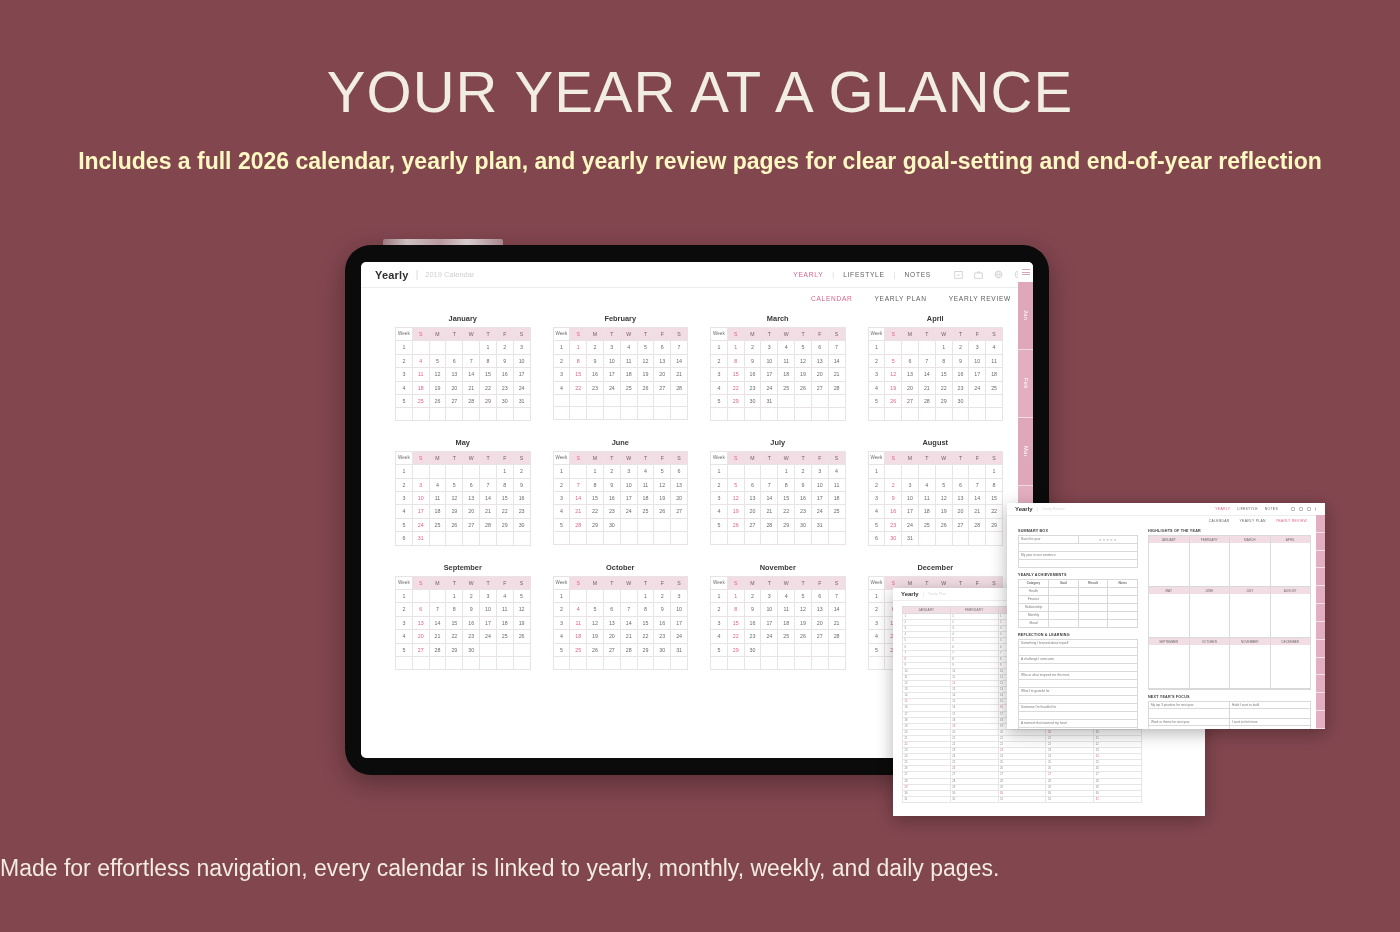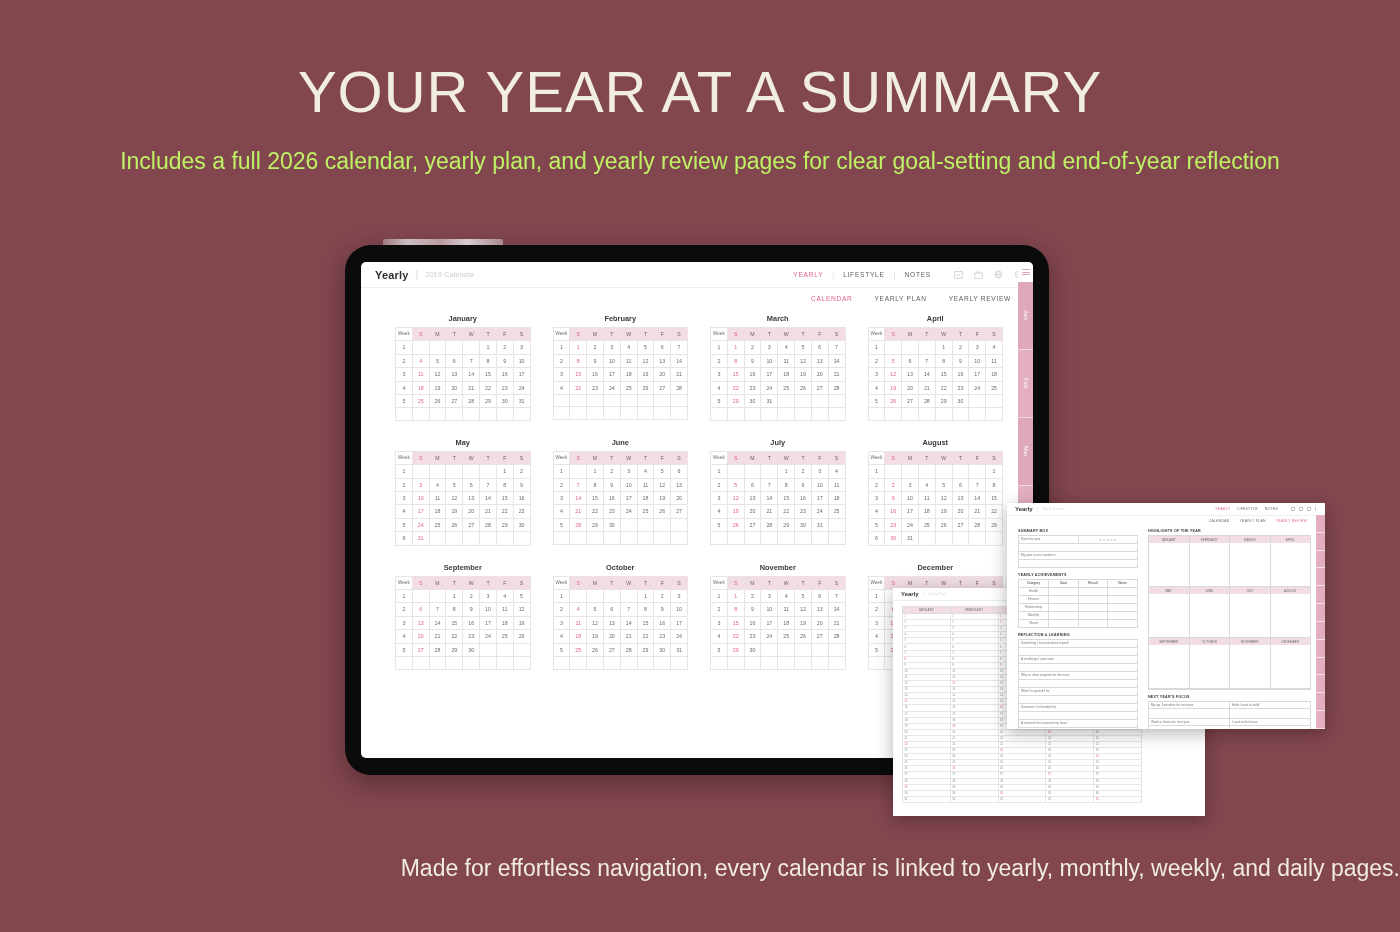--- a/index.html
+++ b/index.html
@@ -13,25 +13,25 @@
   .hero-title {
     position: absolute; top: 58px; left: 0; width: 1400px;
     text-align: center;
     font-size: 58px; font-weight: 300; letter-spacing: 1px;
     color: #F2EDE2;
     font-family: "Liberation Sans", sans-serif;
   }
   .hero-sub {
     position: absolute; top: 148px; left: 0; width: 1400px;
     text-align: center;
-    font-size: 23px; font-weight: 400; color: #bef264;
+    font-size: 23px; font-weight: 700; color: #fef9c3;
   }
   .hero-foot {
     position: absolute; top: 855px; left: 0; width: 1400px;
-    text-align: right;
+    text-align: left;
     font-size: 23px; font-weight: 300; color: #F1EBE0;
   }
 
   
   .tablet {
     position: absolute; left: 345px; top: 245px;
     width: 704px; height: 530px;
     background: #0b0b0c;
     border-radius: 26px;
     box-shadow: 0 8px 26px rgba(0,0,0,0.32);
@@ -164,21 +164,21 @@
   
   .plan-body { padding: 5px 10px 0 9px; }
   table.plan { border-collapse: collapse; table-layout: fixed; width: 240px; }
   table.plan th { background:#F2DDE4; font-size:3.1px; color:#6e6e6e; font-weight:normal; border:.4px solid #ddd; height:7px; letter-spacing:.2px;}
   table.plan td { border:.4px solid #e6e6e6; height:6.1px; font-size:2.7px; color:#8a8a8a; text-align:left; padding-left:1.5px; }
   table.plan td.pk { color:#E0618A; }
 </style>
 </head>
 <body>
 
-<div class="hero-title">YOUR YEAR AT A SUMMARY</div>
+<div class="hero-title">YOUR YEAR AT A GLANCE</div>
 <div class="hero-sub">Includes a full 2026 calendar, yearly plan, and yearly review pages for clear goal-setting and end-of-year reflection</div>
 <div class="hero-foot">Made for effortless navigation, every calendar is linked to yearly, monthly, weekly, and daily pages.</div>
 
 <div class="tablet">
   <div class="tablet-topband"></div>
   <div class="screen">
 
     <div class="appbar">
       <span class="brand">Yearly</span>
       <span class="brand-div">|</span>

